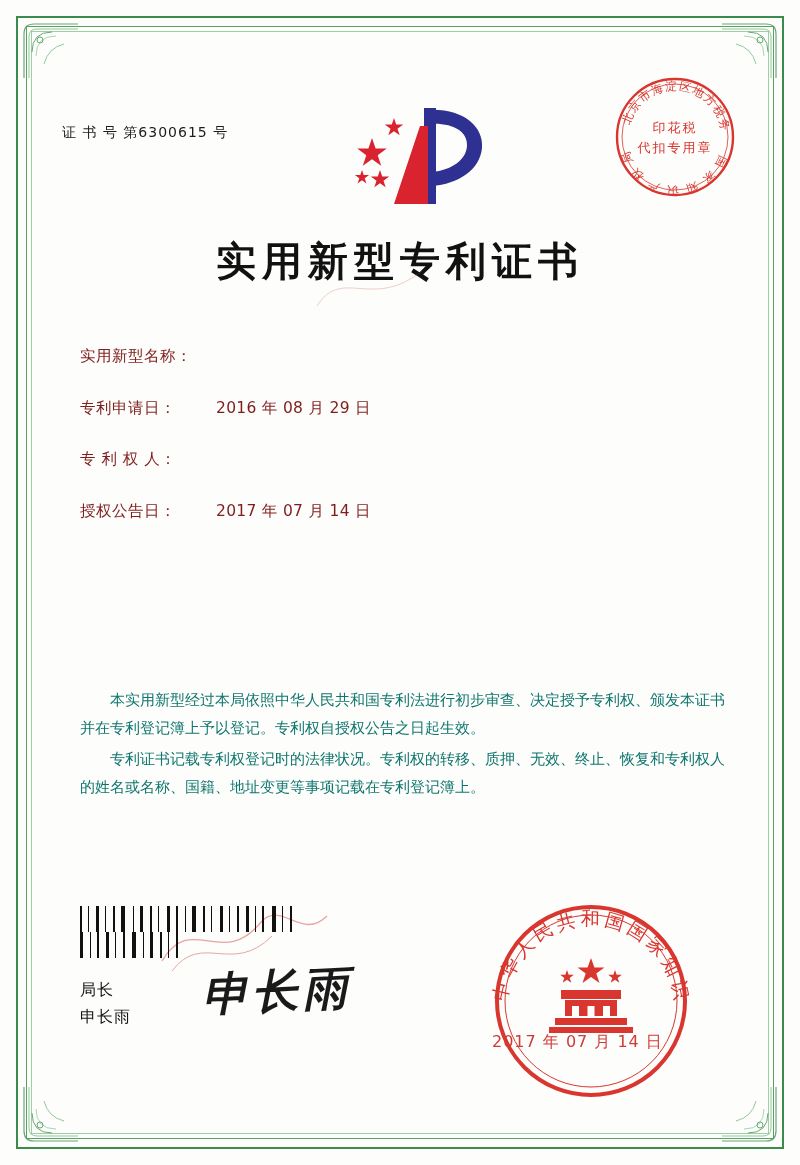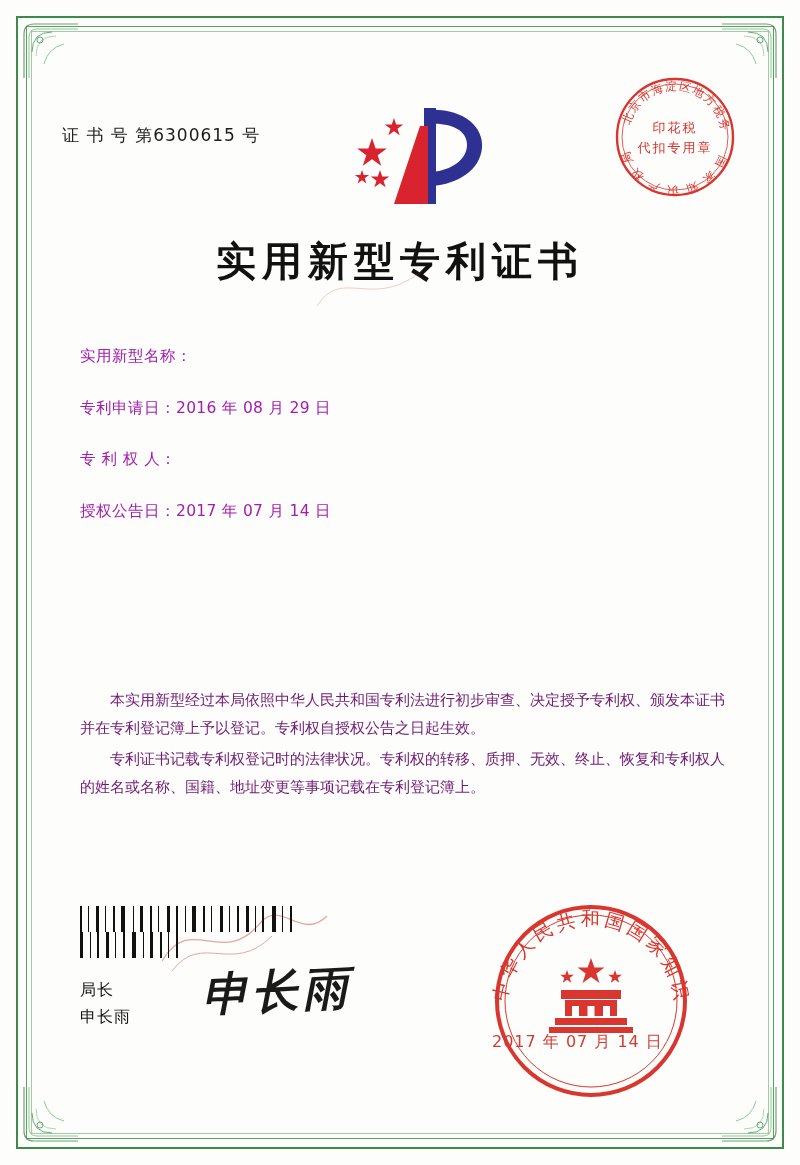--- a/index.html
+++ b/index.html
@@ -56,21 +56,21 @@
   .content {
     position: absolute;
     left: 62px; top: 56px;
     width: 676px; height: 1050px;
   }
 
   .cert-no {
     position: absolute;
     left: 0; top: 68px;
     font-family: "DejaVu Sans", "Liberation Sans", sans-serif;
-    font-size: 17px;
+    font-size: 14px;
     color: #1c1c1c;
     letter-spacing: 1px;
   }
 
   
   .logo {
     position: absolute;
     left: 270px; top: 48px;
     width: 155px; height: 110px;
   }
@@ -95,39 +95,40 @@
 
   .fields {
     position: absolute;
     left: 18px; top: 290px; right: 0;
   }
   .field {
     display: flex;
     align-items: baseline;
     margin-bottom: 30.5px;
     font-size: 15.5px;
-    color: #a21caf;
+    color: #7f1d1d;
+    gap: 40px;
   }
   .field .label {
     white-space: pre;
     font-size: 15.5px;
     letter-spacing: .5px;
   }
   .field .value {
     font-size: 15.5px;
     letter-spacing: .3px;
   }
 
   .paras {
     position: absolute;
     left: 18px; top: 630px;
     width: 645px;
     font-size: 15px;
     line-height: 28px;
-    color: #701a75;
+    color: #0f766e;
     text-align: justify;
   }
   .paras p {
     margin: 0 0 3px 0;
     text-indent: 2em;
   }
 
   
   .barcode {
     position: absolute;

